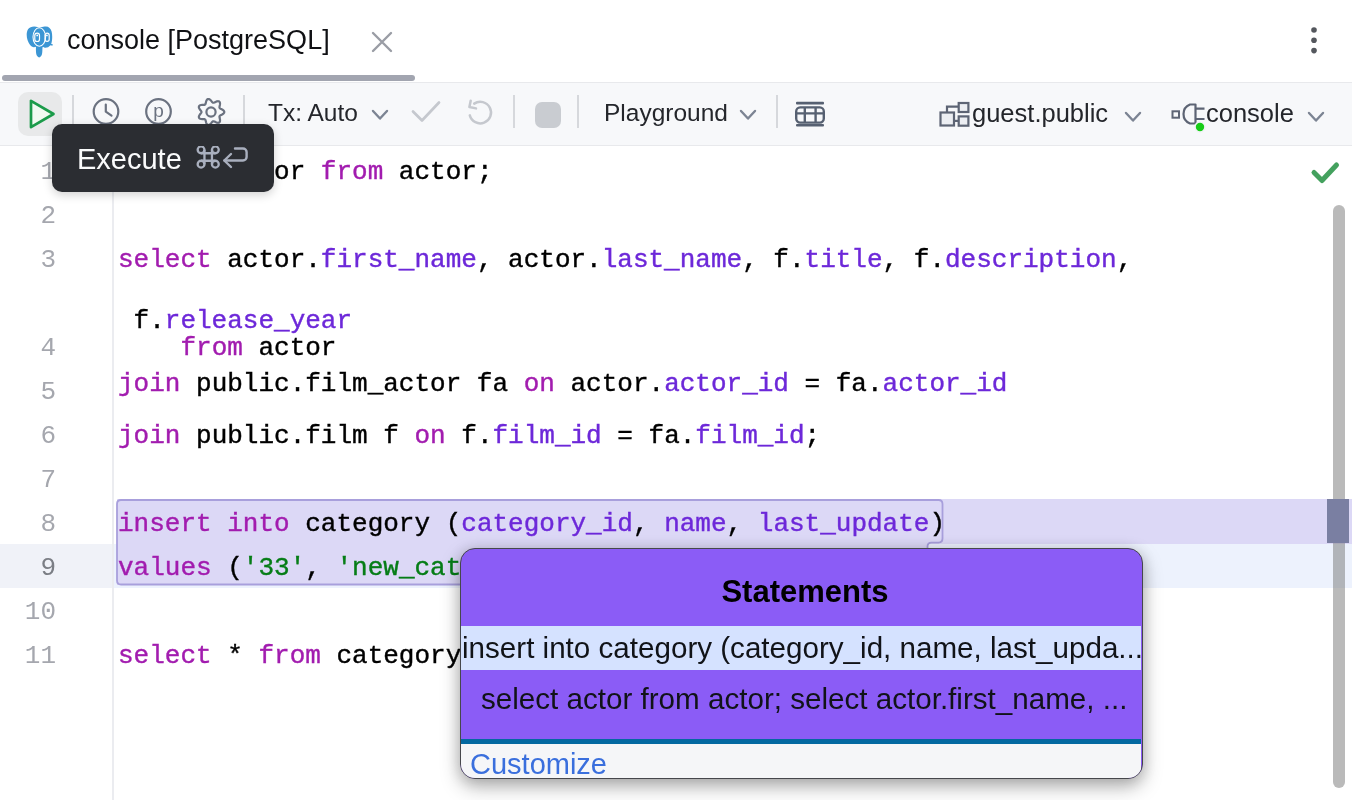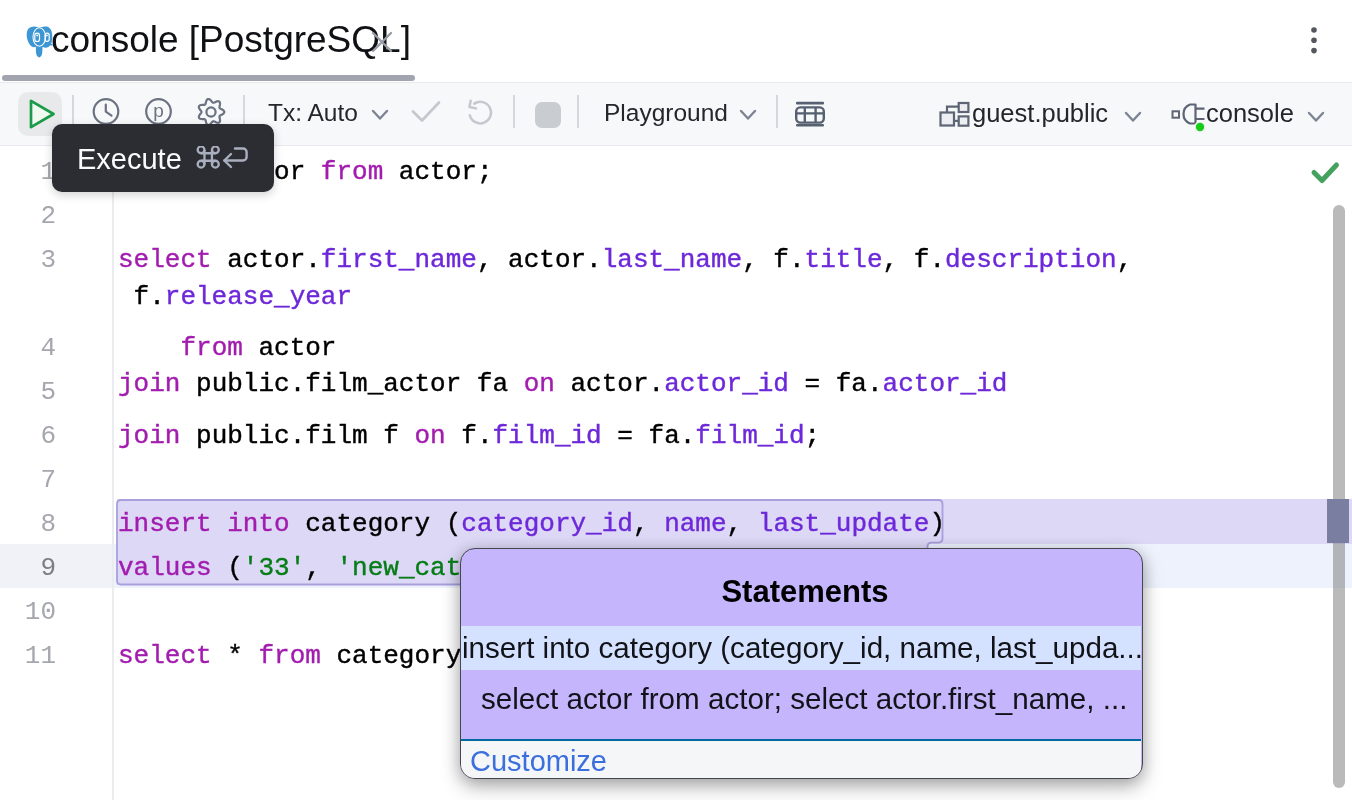--- a/index.html
+++ b/index.html
@@ -19,21 +19,21 @@
 <svg class="abs" style="left:26px;top:26px;" width="27" height="33" viewBox="0 0 27 33">
   <path fill="#3c96d4" d="M12 1.2 C8.5 -0.3 4 0.4 2.2 3 C0.3 5.8 0.3 10.5 1.6 14.2 C2.8 17.8 5 20.6 7.6 21.3 C8.2 21.5 8.8 21.4 9.3 21.1 L9.9 22 C9.9 27.5 10.2 30.4 13.2 31.4 C16.1 30.4 16.4 27.5 16.4 22.5 L16.8 21.2 C19.5 22.3 22.5 21.6 24.4 19.2 C25.5 19.9 26.6 19.6 27 18.9 C26.8 18.3 26 17.9 25.2 18.1 C26.3 14.8 26.6 9.4 25.6 5.6 C24.7 2 22 -0.2 18.6 0.6 C16.2 1.1 13.8 1.9 12 1.2 Z"></path>
   <ellipse cx="13.3" cy="11" rx="6.3" ry="9.2" fill="none" stroke="#ffffff" stroke-width="1.1"></ellipse>
   <rect x="8.8" y="7.2" width="4.7" height="8.3" rx="2.3" fill="none" stroke="#ffffff" stroke-width="1.2"></rect>
   <rect x="19" y="7.2" width="4.2" height="8.1" rx="2.1" fill="none" stroke="#ffffff" stroke-width="1.2"></rect>
   <path d="M3.5 20.5 C5.5 23.5 8.5 23 9.6 21" fill="none" stroke="#ffffff" stroke-width="1.2"></path>
   <path d="M16.8 21.4 C19.2 23.5 23.2 23.3 25.4 20.8" fill="none" stroke="#ffffff" stroke-width="1.1"></path>
   <circle cx="11.2" cy="9.4" r="0.9" fill="#ffffff"></circle>
   <circle cx="20.9" cy="9.4" r="0.9" fill="#ffffff"></circle>
 </svg>
-<div class="abs" style="left:51px;top:0;height:77px;line-height:80px;font-size:37px;color:#101114;">console [PostgreSQL]</div>
+<div class="abs" style="left:67px;top:0;height:77px;line-height:80px;font-size:27px;color:#101114;">console [PostgreSQL]</div>
 <svg class="abs" style="left:370px;top:30px;" width="24" height="24" viewBox="0 0 24 24">
   <path d="M3 3 L21 21 M21 3 L3 21" stroke="#9a9da5" stroke-width="2.4" stroke-linecap="round"></path>
 </svg>
 <svg class="abs" style="left:1306px;top:22px;" width="18" height="38" viewBox="0 0 18 38">
   <circle cx="8" cy="8" r="2.8" fill="#54575d"></circle>
   <circle cx="8" cy="18.3" r="2.8" fill="#54575d"></circle>
   <circle cx="8" cy="28.6" r="2.8" fill="#54575d"></circle>
 </svg>
 
 <div class="abs" style="left:2px;top:75px;width:413px;height:6px;border-radius:3px;background:#a2a5b0;"></div>
@@ -134,21 +134,21 @@
 <div class="num" style="top:369px;">5</div>
 <div class="num" style="top:413px;">6</div>
 <div class="num" style="top:457px;">7</div>
 <div class="num" style="top:501px;">8</div>
 <div class="num" style="top:545px;color:#7b7e85;">9</div>
 <div class="num" style="top:589px;">10</div>
 <div class="num" style="top:633px;">11</div>
 
 <div class="mono abs" style="left:118px;top:149px;"><span class="kw">select</span> actor <span class="kw">from</span> actor;</div>
 <div class="mono abs" style="left:118px;top:237px;"><span class="kw">select</span> actor.<span class="id">first_name</span>, actor.<span class="id">last_name</span>, f.<span class="id">title</span>, f.<span class="id">description</span>,</div>
-<div class="mono abs" style="left:118px;top:274px;font-family:Liberation Mono, monospace;"> f.<span class="id">release_year</span></div>
+<div class="mono abs" style="left:118px;top:298px;font-family:Liberation Mono, monospace;"> f.<span class="id">release_year</span></div>
 <div class="mono abs" style="left:118px;top:325px;">    <span class="kw">from</span> actor</div>
 <div class="mono abs" style="left:118px;top:361px;"><span class="kw">join</span> public.film_actor fa <span class="kw">on</span> actor.<span class="id">actor_id</span> = fa.<span class="id">actor_id</span></div>
 <div class="mono abs" style="left:118px;top:413px;"><span class="kw">join</span> public.film f <span class="kw">on</span> f.<span class="id">film_id</span> = fa.<span class="id">film_id</span>;</div>
 <div class="mono abs" style="left:118px;top:501px;"><span class="kw">insert into</span> category (<span class="id">category_id</span>, <span class="id">name</span>, <span class="id">last_update</span>)</div>
 <div class="mono abs" style="left:118px;top:545px;"><span class="kw">values</span> (<span class="str">'33'</span>, <span class="str">'new_category'</span>, now());</div>
 <div class="mono abs" style="left:118px;top:633px;"><span class="kw">select</span> * <span class="kw">from</span> category</div>
 
 <svg class="abs" style="left:1308px;top:158px;" width="34" height="34" viewBox="0 0 34 34">
   <path d="M6 14.5 L14 22.5 L28.5 7" fill="none" stroke="#44a15e" stroke-width="5" stroke-linecap="round" stroke-linejoin="round"></path>
 </svg>
@@ -167,18 +167,18 @@
     <circle cx="19.35" cy="18.15" r="3.4"></circle>
     <path d="M5.05 7.25 L19.35 7.25 M5.05 14.75 L19.35 14.75 M8.45 3.85 L8.45 18.15 M15.95 3.85 L15.95 18.15"></path>
   </g>
 
   <g fill="none" stroke="#a9afbe" stroke-width="2.4" stroke-linecap="round" stroke-linejoin="round">
     <path d="M39 2.5 L47 2.5 A3.6 3.6 0 0 1 50.6 6.1 L50.6 10.9 A3.6 3.6 0 0 1 47 14.5 L28.5 14.5"></path>
     <path d="M35 8 L28.3 14.5 L35 21"></path>
   </g>
 </svg>
 
-<div class="abs" style="left:460px;top:547.8px;width:683px;height:231px;border-radius:15px;background:#c4b5fd;border:1.6px solid #46474c;box-shadow:0 8px 20px rgba(0,0,0,0.28), 0 2px 14px rgba(0,0,0,0.16);overflow:hidden;">
+<div class="abs" style="left:460px;top:547.8px;width:683px;height:231px;border-radius:15px;background:#8b5cf6;border:1.6px solid #46474c;box-shadow:0 8px 20px rgba(0,0,0,0.28), 0 2px 14px rgba(0,0,0,0.16);overflow:hidden;">
   <div style="position:absolute;left:4px;top:21px;width:680px;height:44px;text-align:center;line-height:44px;font-size:31px;font-weight:bold;color:#000;">Statements</div>
   <div style="position:absolute;left:0;top:77.5px;width:680px;height:44px;background:#d5e2ff;line-height:44px;font-size:29.6px;color:#111318;padding-left:1px;white-space:nowrap;overflow:hidden;">insert into category (category_id, name, last_upda...</div>
   <div style="position:absolute;left:0;top:128px;width:680px;height:44px;line-height:44px;font-size:29.6px;color:#111318;padding-left:20px;white-space:nowrap;overflow:hidden;">select actor from actor; select actor.first_name, ...</div>
-  <div style="position:absolute;left:0;top:190px;width:680px;height:42px;background:#f5f6f8;border-top:2px solid #0369a1;line-height:40px;font-size:29px;color:#3a6fdd;padding-left:9px;">Customize</div>
+  <div style="position:absolute;left:0;top:190px;width:680px;height:42px;background:#f5f6f8;border-top:5px solid #0369a1;line-height:40px;font-size:29px;color:#3a6fdd;padding-left:9px;">Customize</div>
 </div>
 
 </body></html>

